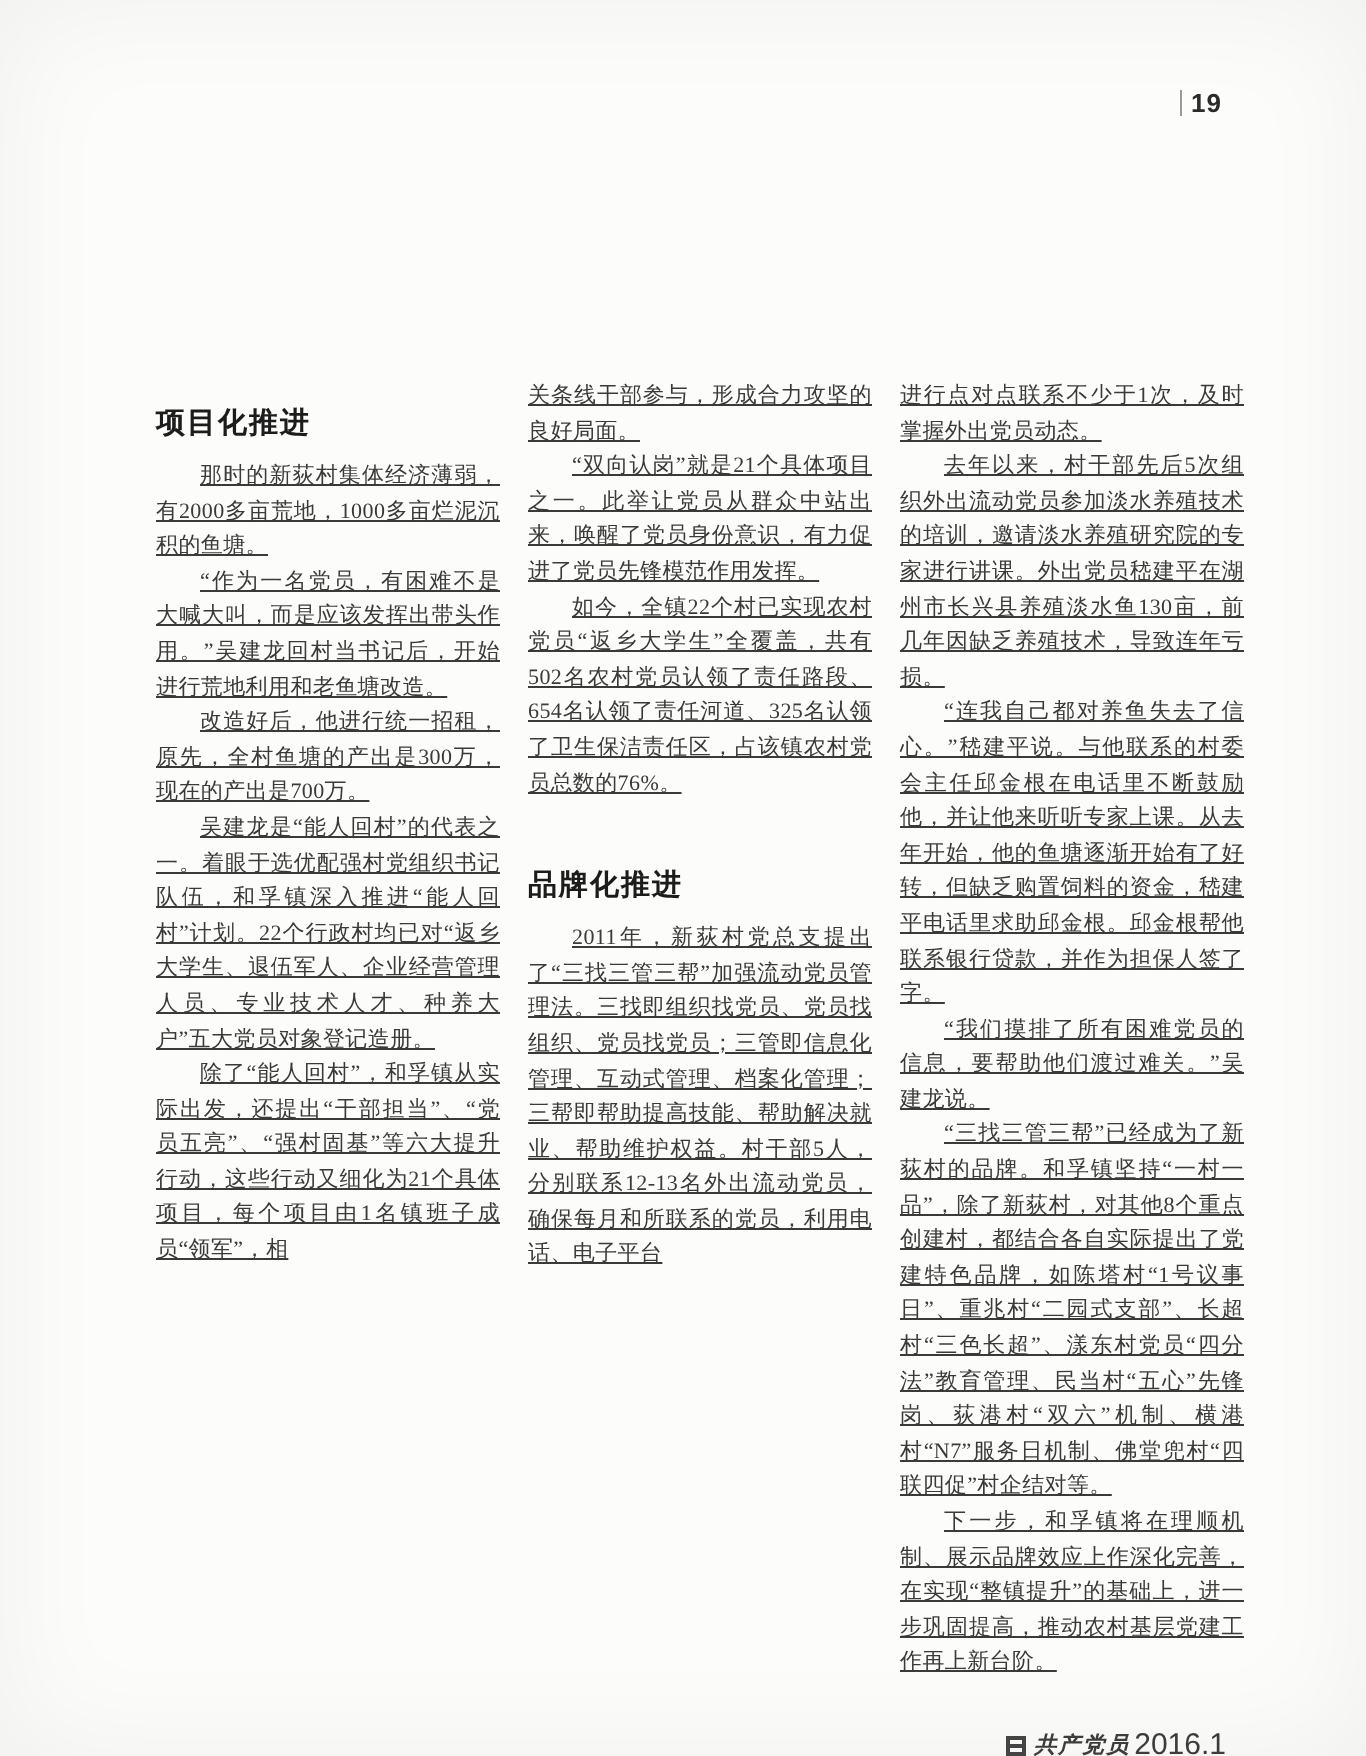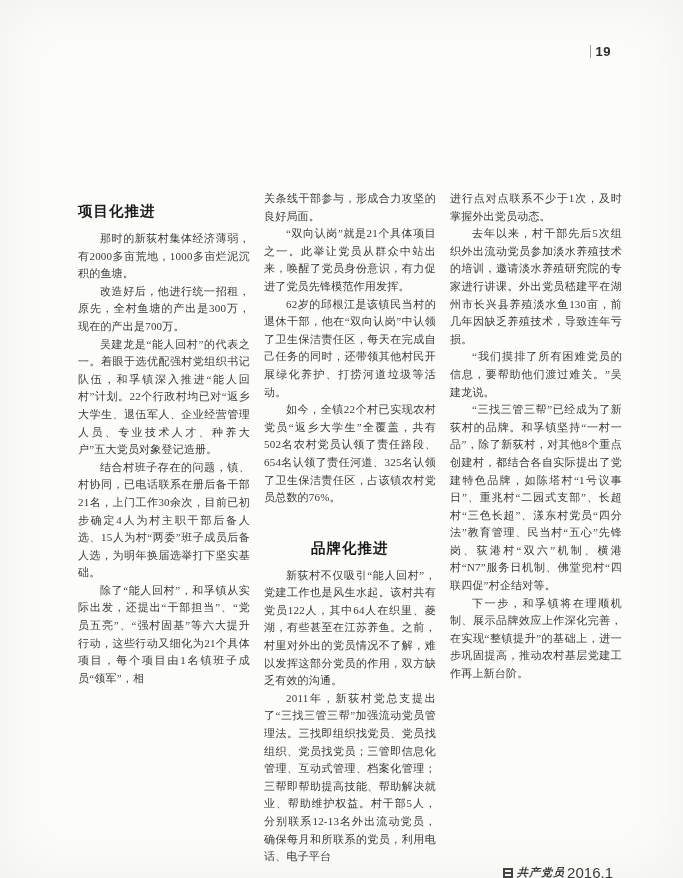--- a/index.html
+++ b/index.html
@@ -54,29 +54,29 @@
   .col-heading {
     margin: 0 0 9px 0;
     font-family: Liberation Sans, sans-serif;
     font-size: 14.5px;
     font-weight: bold;
     color: #1c1c1c;
     letter-spacing: 1px;
   }
   .para + .col-heading {
     margin-top: 32px;
-    margin-left: 47px;
   }
   .para {
     margin: 0;
     font-size: 11px;
     line-height: 17.6px;
     text-align: justify;
     color: #3a3a3a;
     letter-spacing: 0.2px;
+    text-decoration: underline;
   }
   .para.indent {
     text-indent: 2em;
   }
   .footer {
     position: absolute;
     right: 70px;
     top: 864px;
     display: flex;
     align-items: center;
@@ -112,37 +112,36 @@
 
 <div class="page-number-wrap">
   <span class="page-number-bar"></span>
   <span class="page-number">19</span>
 </div>
 
 <div class="columns">
   <div class="article-column first">
       <h2 class="col-heading">项目化推进</h2>
       <p class="para indent">那时的新荻村集体经济薄弱，有2000多亩荒地，1000多亩烂泥沉积的鱼塘。</p>
+      <p class="para indent">“作为一名党员，有困难不是大喊大叫，而是应该发挥出带头作用。”吴建龙回村当书记后，开始进行荒地利用和老鱼塘改造。</p>
       <p class="para indent">改造好后，他进行统一招租，原先，全村鱼塘的产出是300万，现在的产出是700万。</p>
       <p class="para indent">吴建龙是“能人回村”的代表之一。着眼于选优配强村党组织书记队伍，和孚镇深入推进“能人回村”计划。22个行政村均已对“返乡大学生、退伍军人、企业经营管理人员、专业技术人才、种养大户”五大党员对象登记造册。</p>
-      <p class="para indent">结合村班子存在的问题，镇、村协同，已电话联系在册后备干部21名，上门工作30余次，目前已初步确定4人为村主职干部后备人选、15人为村“两委”班子成员后备人选，为明年换届选举打下坚实基础。</p>
       <p class="para indent">除了“能人回村”，和孚镇从实际出发，还提出“干部担当”、“党员五亮”、“强村固基”等六大提升行动，这些行动又细化为21个具体项目，每个项目由1名镇班子成员“领军”，相</p>
     </div>
   <div class="article-column">
       <p class="para">关条线干部参与，形成合力攻坚的良好局面。</p>
       <p class="para indent">“双向认岗”就是21个具体项目之一。此举让党员从群众中站出来，唤醒了党员身份意识，有力促进了党员先锋模范作用发挥。</p>
-      <p class="para indent">62岁的邱根江是该镇民当村的退休干部，他在“双向认岗”中认领了卫生保洁责任区，每天在完成自己任务的同时，还带领其他村民开展绿化养护、打捞河道垃圾等活动。</p>
       <p class="para indent">如今，全镇22个村已实现农村党员“返乡大学生”全覆盖，共有502名农村党员认领了责任路段、654名认领了责任河道、325名认领了卫生保洁责任区，占该镇农村党员总数的76%。</p>
       <h2 class="col-heading">品牌化推进</h2>
-      <p class="para indent">新荻村不仅吸引“能人回村”，党建工作也是风生水起。该村共有党员122人，其中64人在织里、菱湖，有些甚至在江苏养鱼。之前，村里对外出的党员情况不了解，难以发挥这部分党员的作用，双方缺乏有效的沟通。</p>
       <p class="para indent">2011年，新荻村党总支提出了“三找三管三帮”加强流动党员管理法。三找即组织找党员、党员找组织、党员找党员；三管即信息化管理、互动式管理、档案化管理；三帮即帮助提高技能、帮助解决就业、帮助维护权益。村干部5人，分别联系12-13名外出流动党员，确保每月和所联系的党员，利用电话、电子平台</p>
     </div>
   <div class="article-column">
       <p class="para">进行点对点联系不少于1次，及时掌握外出党员动态。</p>
       <p class="para indent">去年以来，村干部先后5次组织外出流动党员参加淡水养殖技术的培训，邀请淡水养殖研究院的专家进行讲课。外出党员嵇建平在湖州市长兴县养殖淡水鱼130亩，前几年因缺乏养殖技术，导致连年亏损。</p>
+      <p class="para indent">“连我自己都对养鱼失去了信心。”嵇建平说。与他联系的村委会主任邱金根在电话里不断鼓励他，并让他来听听专家上课。从去年开始，他的鱼塘逐渐开始有了好转，但缺乏购置饲料的资金，嵇建平电话里求助邱金根。邱金根帮他联系银行贷款，并作为担保人签了字。</p>
       <p class="para indent">“我们摸排了所有困难党员的信息，要帮助他们渡过难关。”吴建龙说。</p>
       <p class="para indent">“三找三管三帮”已经成为了新荻村的品牌。和孚镇坚持“一村一品”，除了新荻村，对其他8个重点创建村，都结合各自实际提出了党建特色品牌，如陈塔村“1号议事日”、重兆村“二园式支部”、长超村“三色长超”、漾东村党员“四分法”教育管理、民当村“五心”先锋岗、荻港村“双六”机制、横港村“N7”服务日机制、佛堂兜村“四联四促”村企结对等。</p>
       <p class="para indent">下一步，和孚镇将在理顺机制、展示品牌效应上作深化完善，在实现“整镇提升”的基础上，进一步巩固提高，推动农村基层党建工作再上新台阶。</p>
     </div>
 </div>
 
 <div class="footer">
   <span class="magazine-logo"></span>
   <span class="magazine-title">共产党员</span>
   <span class="issue-number">2016.1</span>

